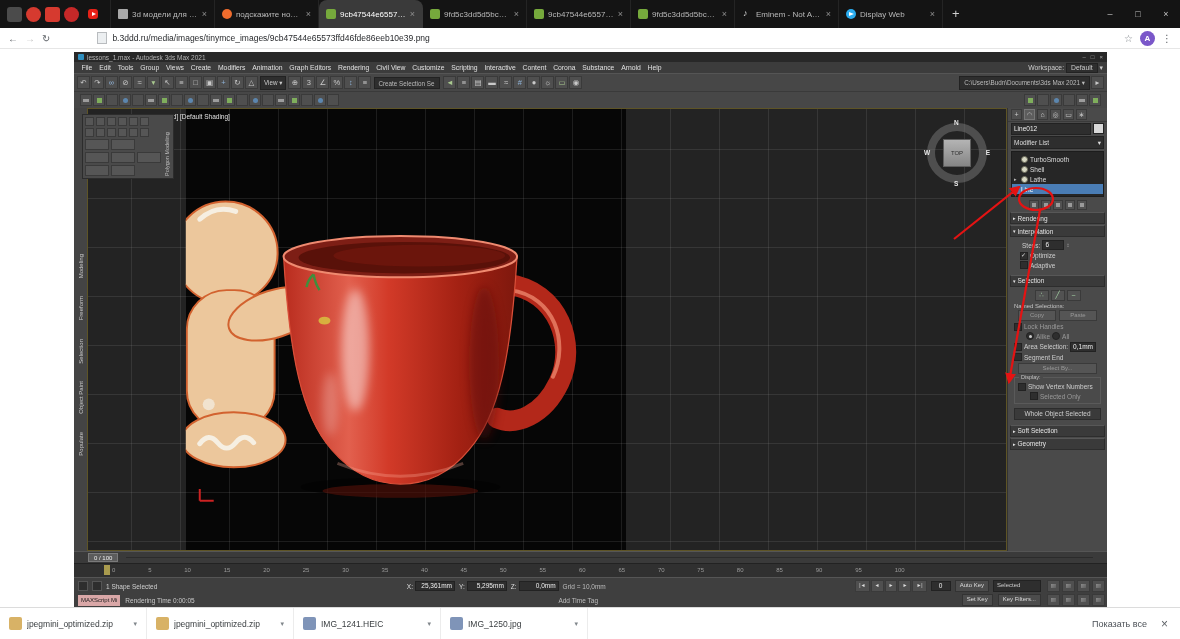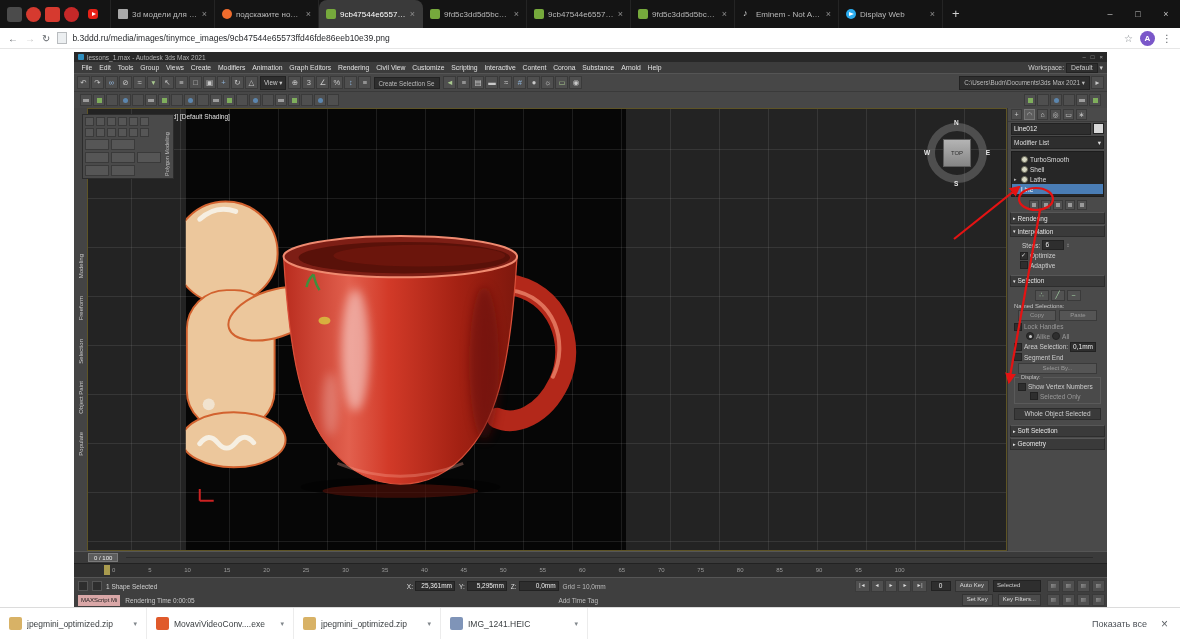--- a/index.html
+++ b/index.html
@@ -30,21 +30,21 @@
   .fav-telegram{background:#2aabee;border-radius:50%;}
   .fav-telegram::after{content:"";position:absolute;left:3px;top:3px;border-left:5px solid #fff;border-top:2px solid transparent;border-bottom:2px solid transparent;}
   .newtab{color:#cfcfcf;font-size:13px;padding:0 9px;line-height:28px;}
   .win-controls{margin-left:auto;display:flex;}
   .wc{width:28px;text-align:center;color:#c3c3c3;font-size:9px;line-height:28px;}
 
   
   .addressbar{position:absolute;top:28px;left:0;right:0;height:21px;background:#fff;border-bottom:1px solid #e6e6e6;display:flex;align-items:center;padding:0 8px;box-sizing:border-box;gap:7px;z-index:10;}
   .nav-ico{color:#5f6368;font-size:10px;line-height:21px;}
   .nav-ico.dis{color:#c4c4c4;}
-  .url-box{flex:1;display:flex;align-items:center;gap:5px;min-width:0;}
+  .url-box{flex:1;display:flex;align-items:center;gap:5px;min-width:0;margin-left:40px;}
   .page-ico{width:8px;height:10px;background:#eceff1;border:1px solid #b9bcbf;flex:none;}
   .url-text{font-size:8.5px;color:#27292c;white-space:nowrap;overflow:hidden;}
   .star{color:#80868b;font-size:10px;}
   .avatar{width:15px;height:15px;border-radius:50%;background:#7a57c9;color:#fff;font-size:8px;font-weight:bold;display:flex;align-items:center;justify-content:center;flex:none;}
   .dots{color:#5f6368;font-size:10px;}
 
   
   .content{position:absolute;top:49px;left:0;right:0;bottom:31px;background:#fff;}
 
   
@@ -713,32 +713,32 @@
   </div>
 
   <div class="dlbar">
     <div id="dlItems">
         <div class="dl-item">
           <span class="dl-icon dl-zip"></span>
           <span class="dl-name">jpegmini_optimized.zip</span>
           <span class="dl-caret">▾</span>
         </div>
         <div class="dl-item">
-          <span class="dl-icon dl-exe"></span>
-          <span class="dl-name">MovaviVideoConv....exe</span>
-          <span class="dl-caret">▾</span>
-        </div>
-        <div class="dl-item">
           <span class="dl-icon dl-zip"></span>
           <span class="dl-name">jpegmini_optimized.zip</span>
           <span class="dl-caret">▾</span>
         </div>
         <div class="dl-item">
           <span class="dl-icon dl-img"></span>
           <span class="dl-name">IMG_1241.HEIC</span>
           <span class="dl-caret">▾</span>
         </div>
+        <div class="dl-item">
+          <span class="dl-icon dl-img"></span>
+          <span class="dl-name">IMG_1250.jpg</span>
+          <span class="dl-caret">▾</span>
+        </div>
       </div>
     <span class="dl-showall">Показать все</span>
     <span class="dl-close">×</span>
   </div>
 
 </div>
 
 </body></html>

